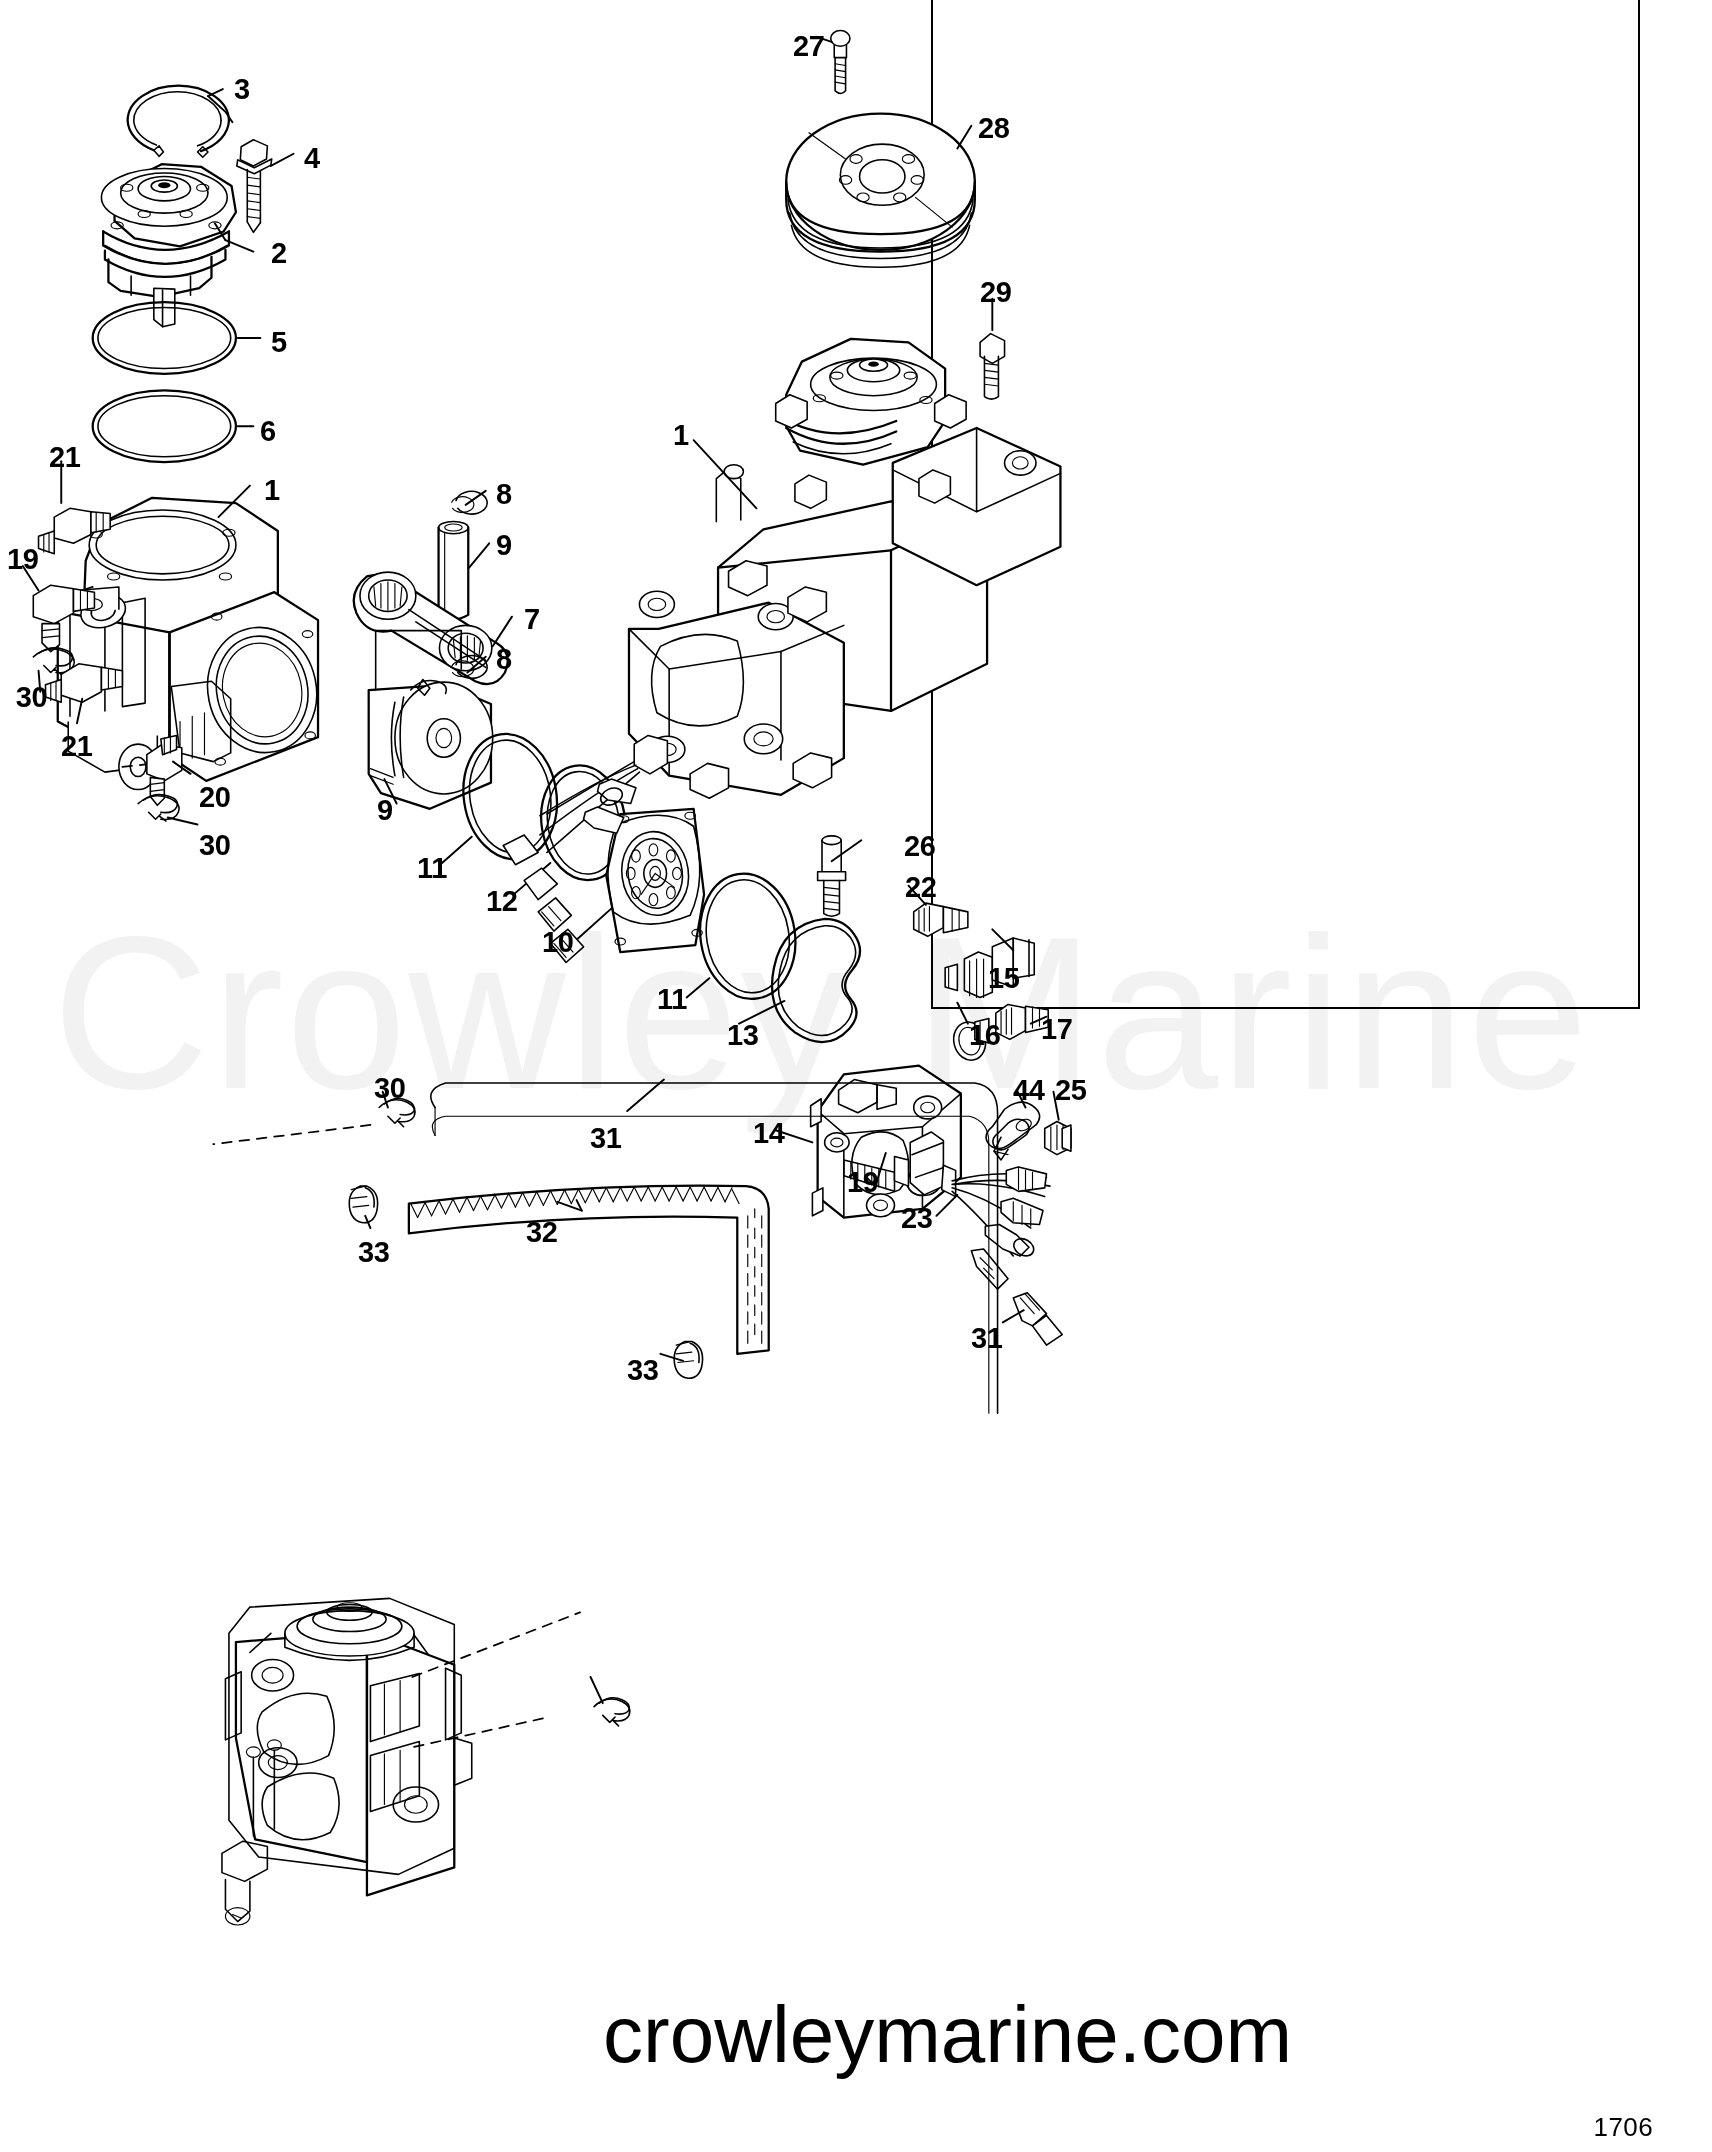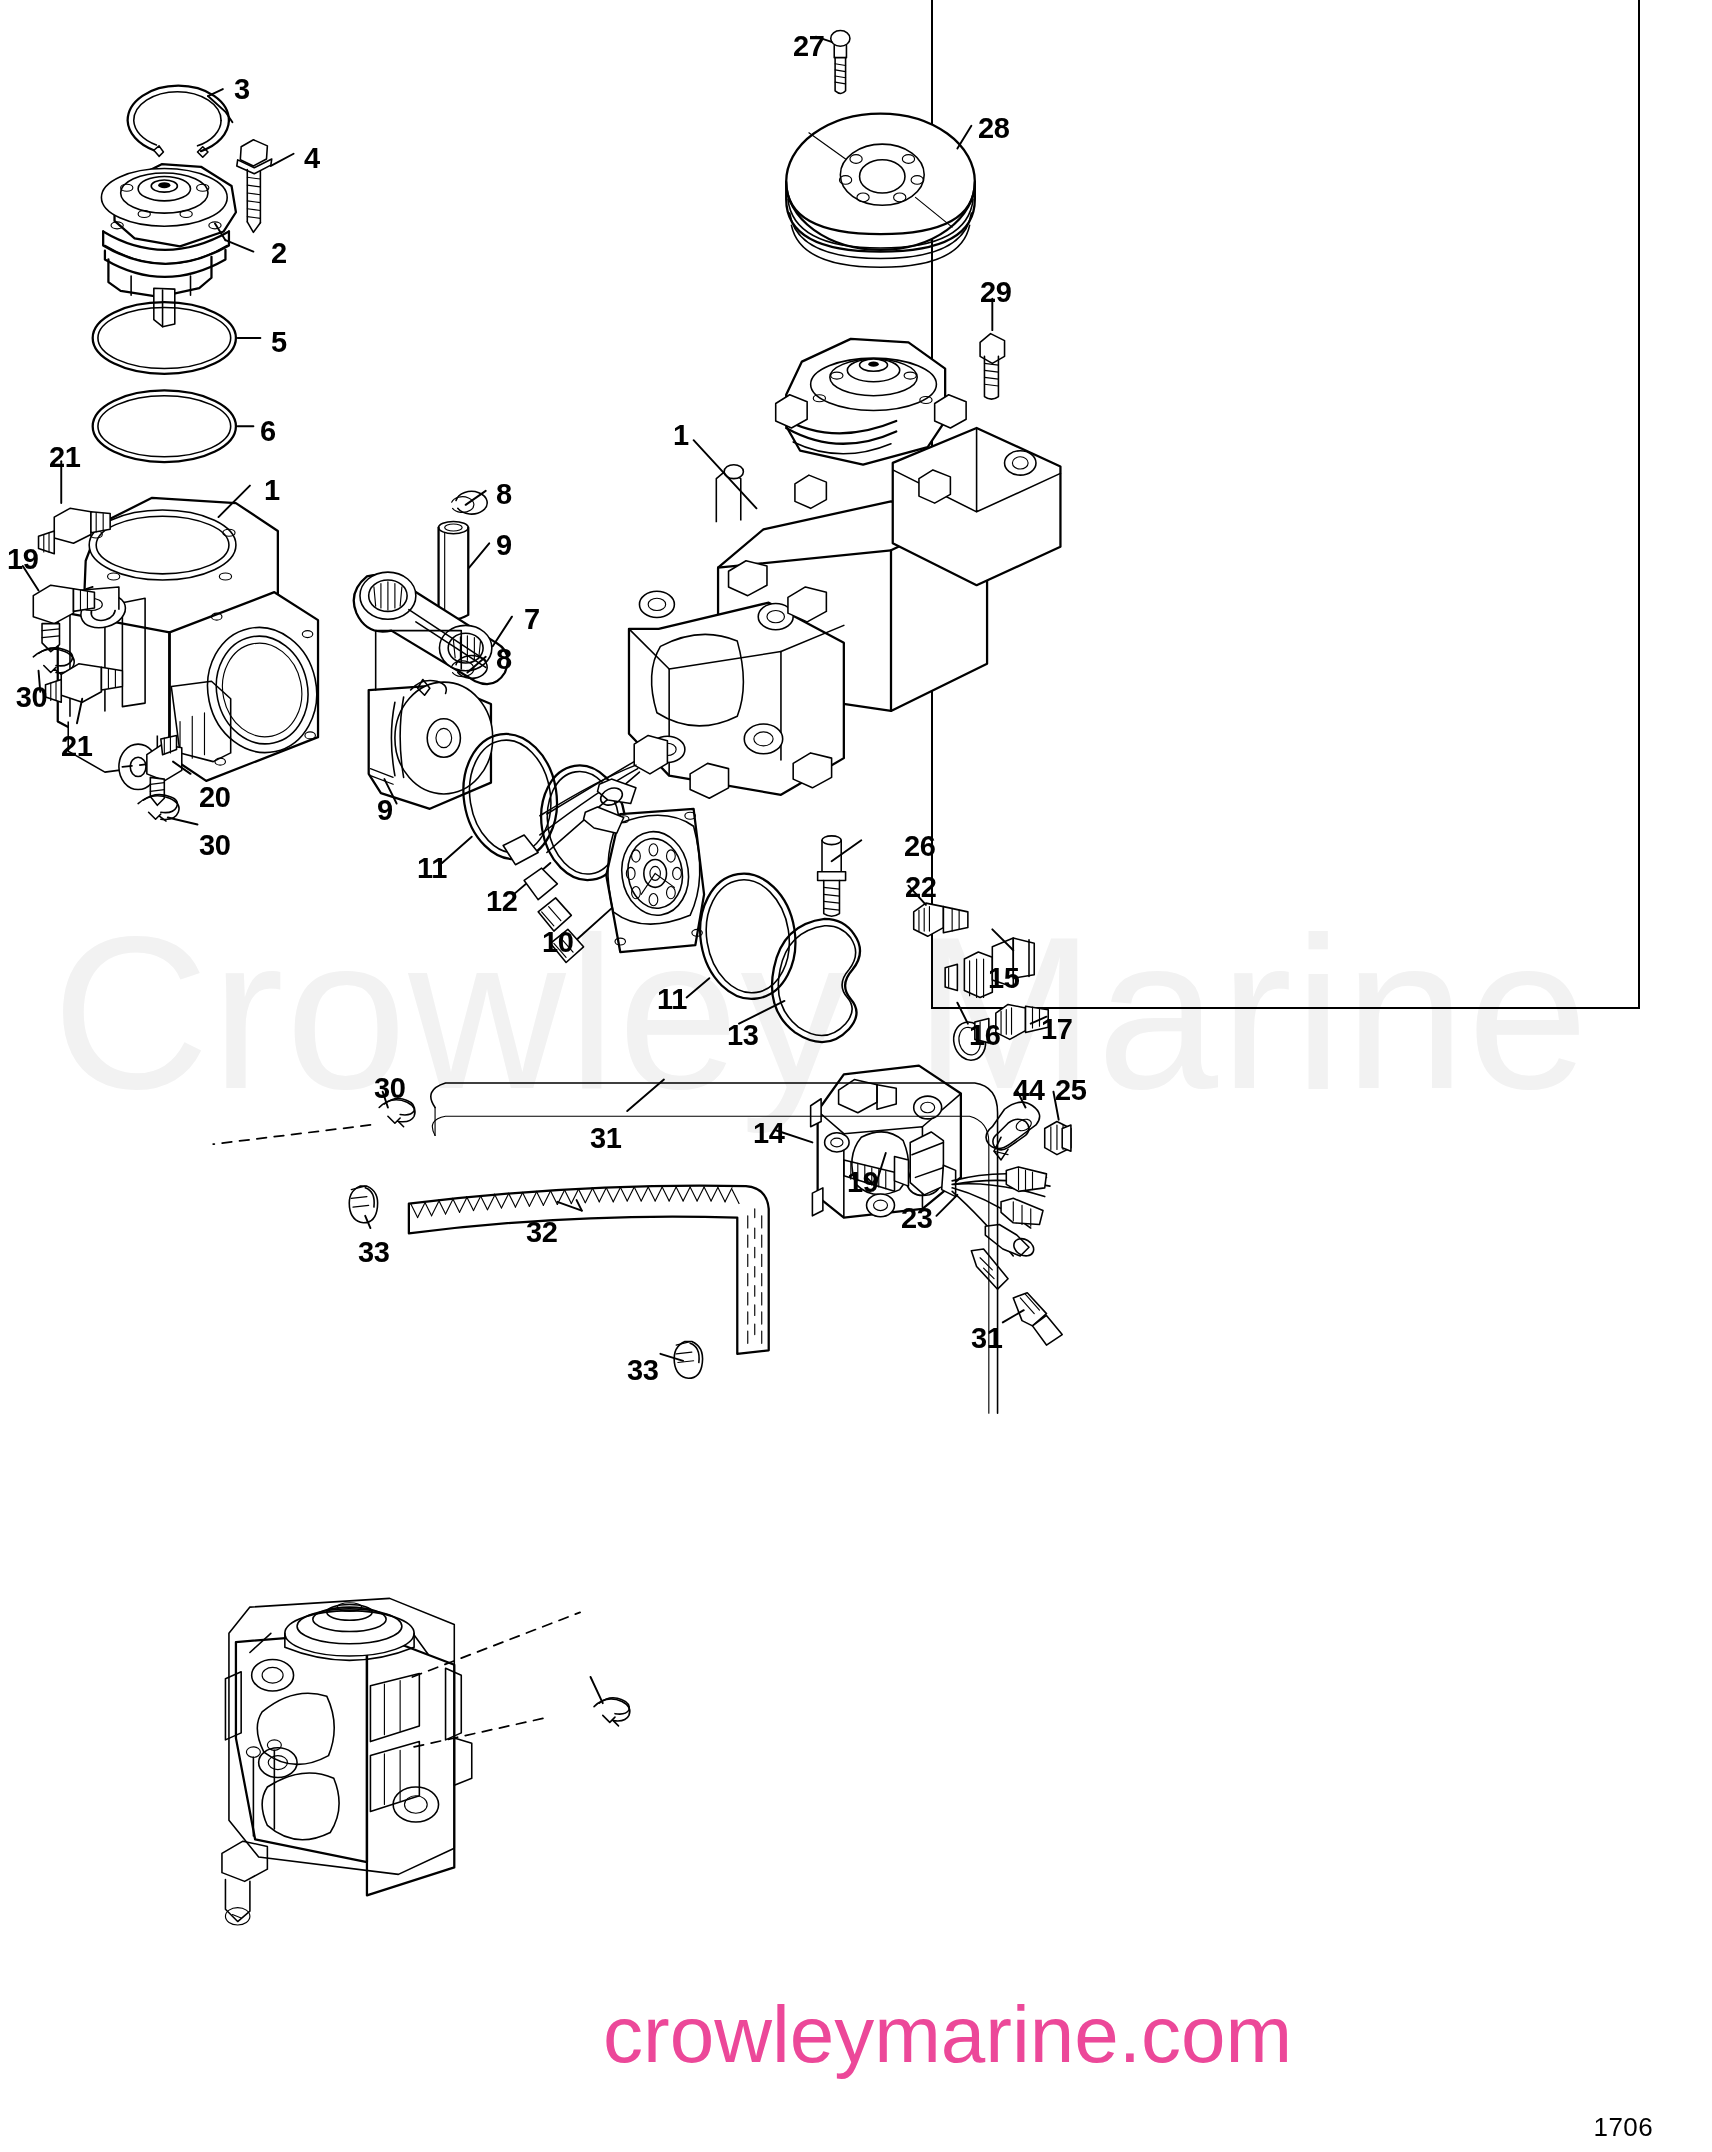--- a/index.html
+++ b/index.html
@@ -20,21 +20,21 @@
     color:#f2f2f2;
     font-size:218px;
     font-weight:400;
     letter-spacing:1.7px;
     white-space:nowrap;
     user-select:none;
     font-family:"Liberation Sans", sans-serif;
   }
   .wm-url{
     position:absolute;
-    color:#ec4899;
+    color:#000000;
     font-size:80px;
     font-weight:400;
     white-space:nowrap;
     user-select:none;
     font-family:"Liberation Sans", sans-serif;
   }
   
   .callout{
     position:absolute;
     font-family:"Liberation Sans", sans-serif;

